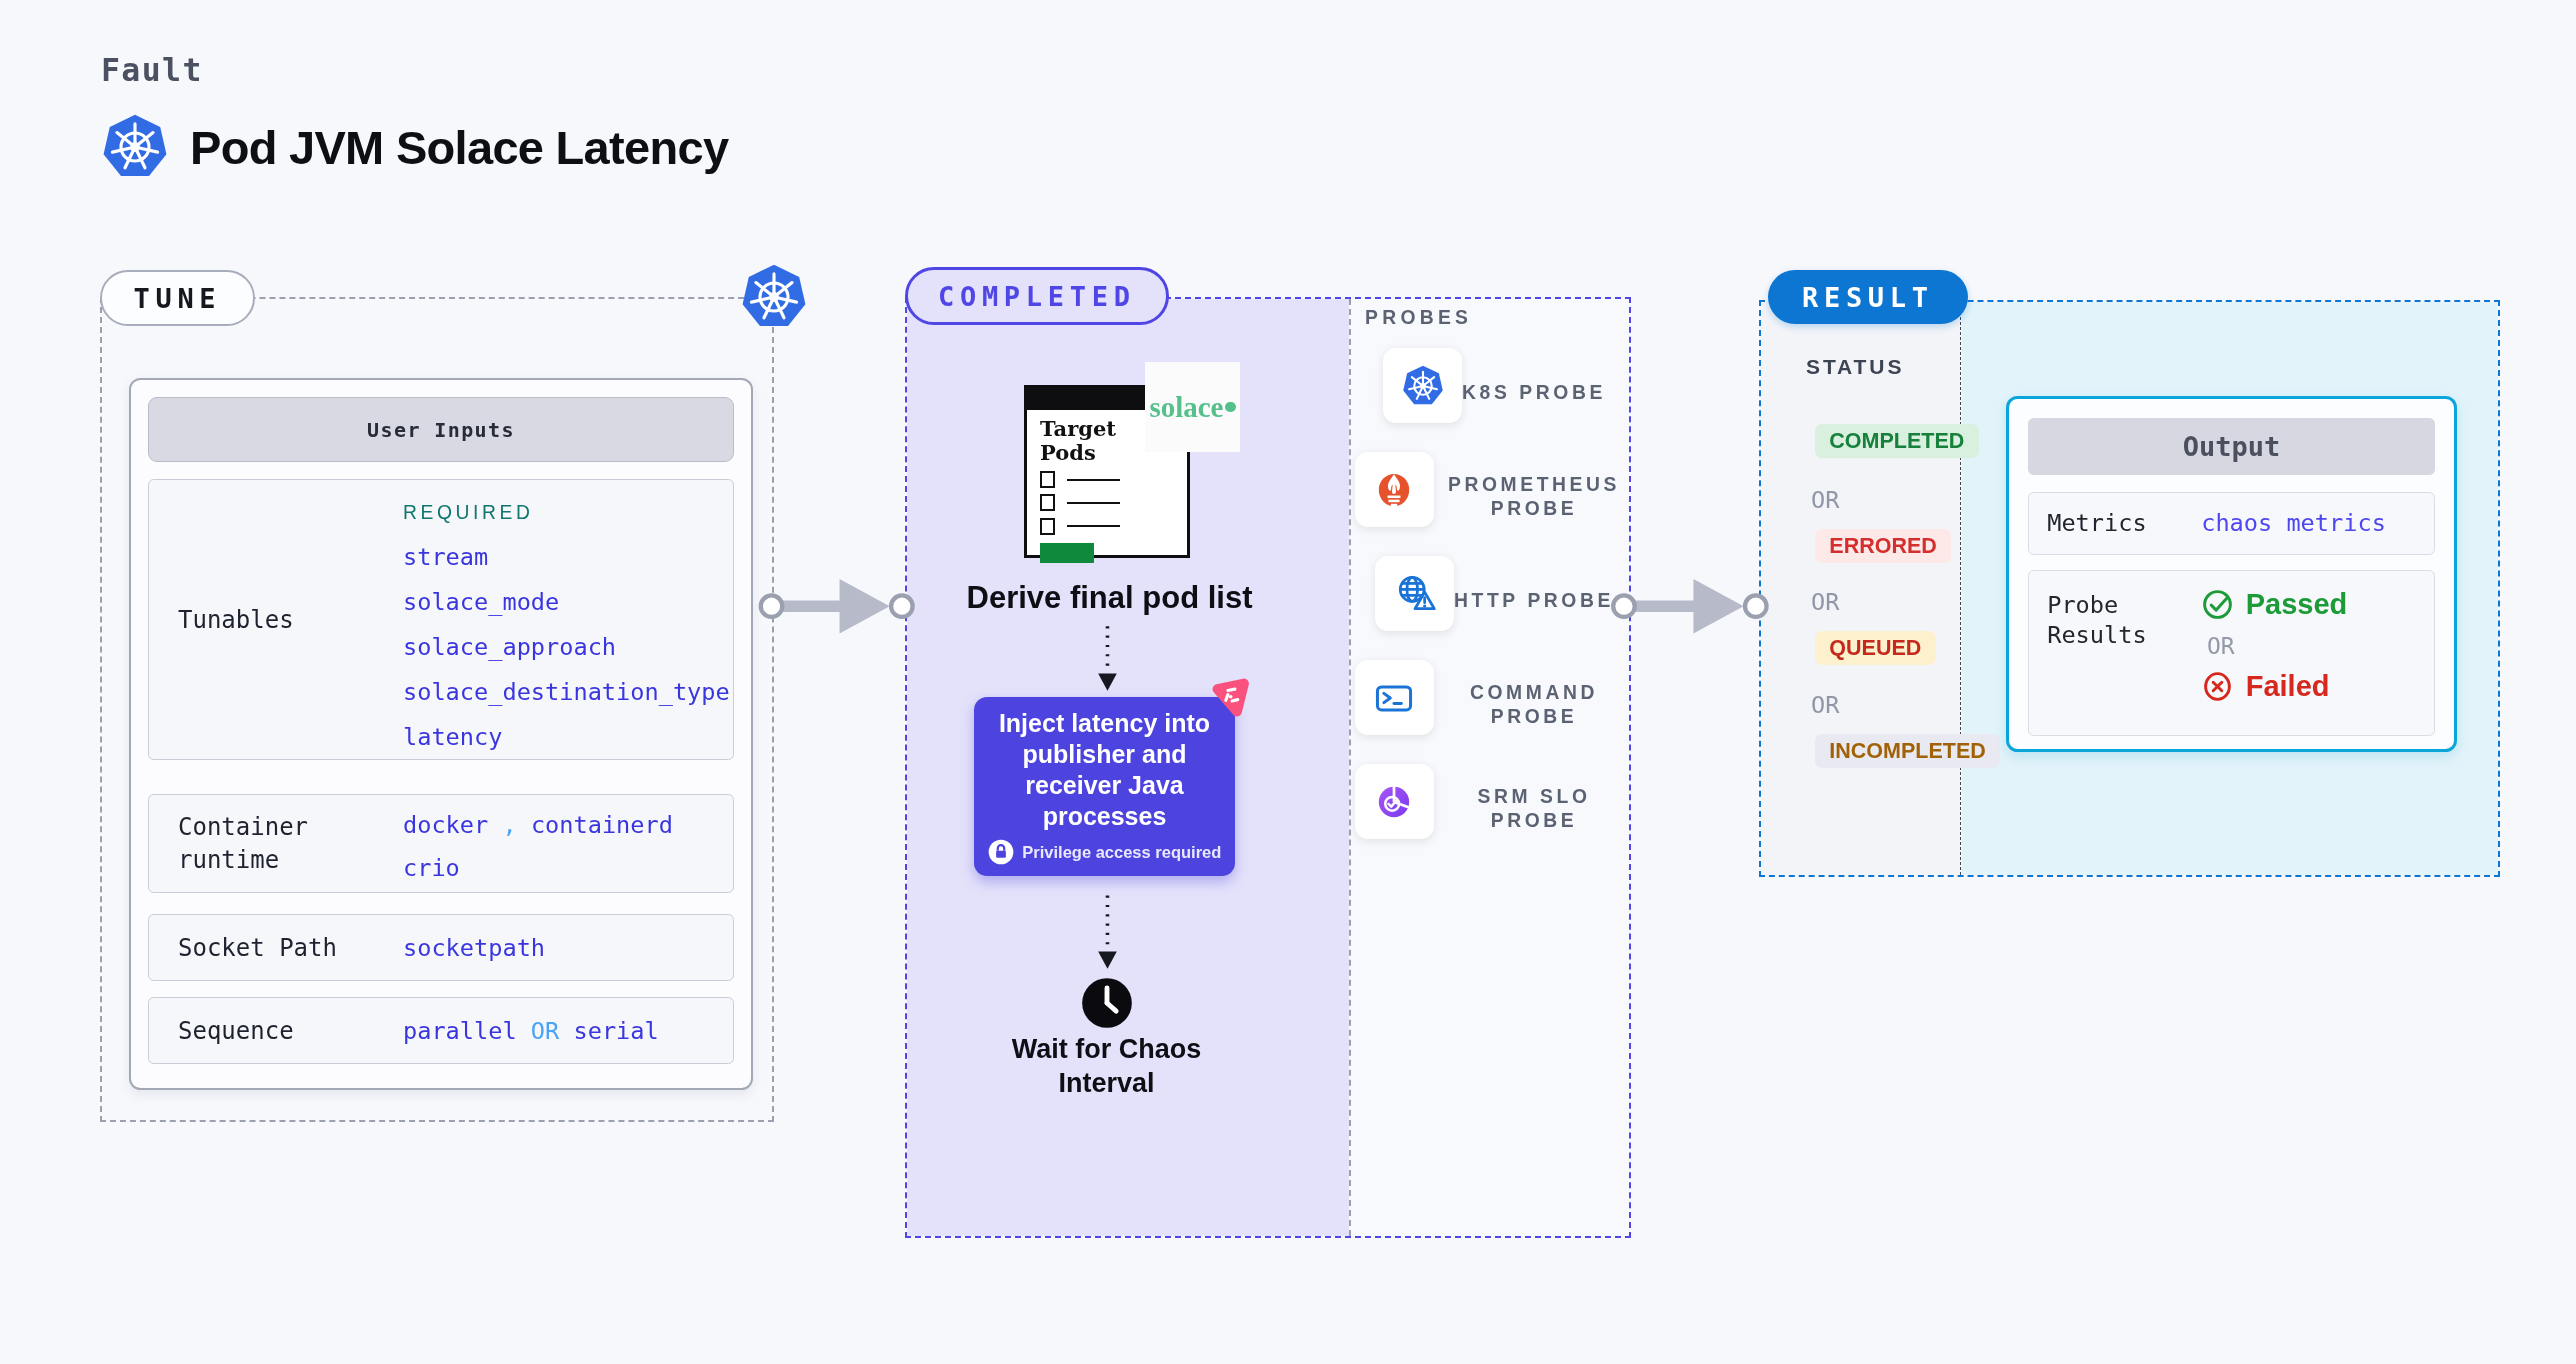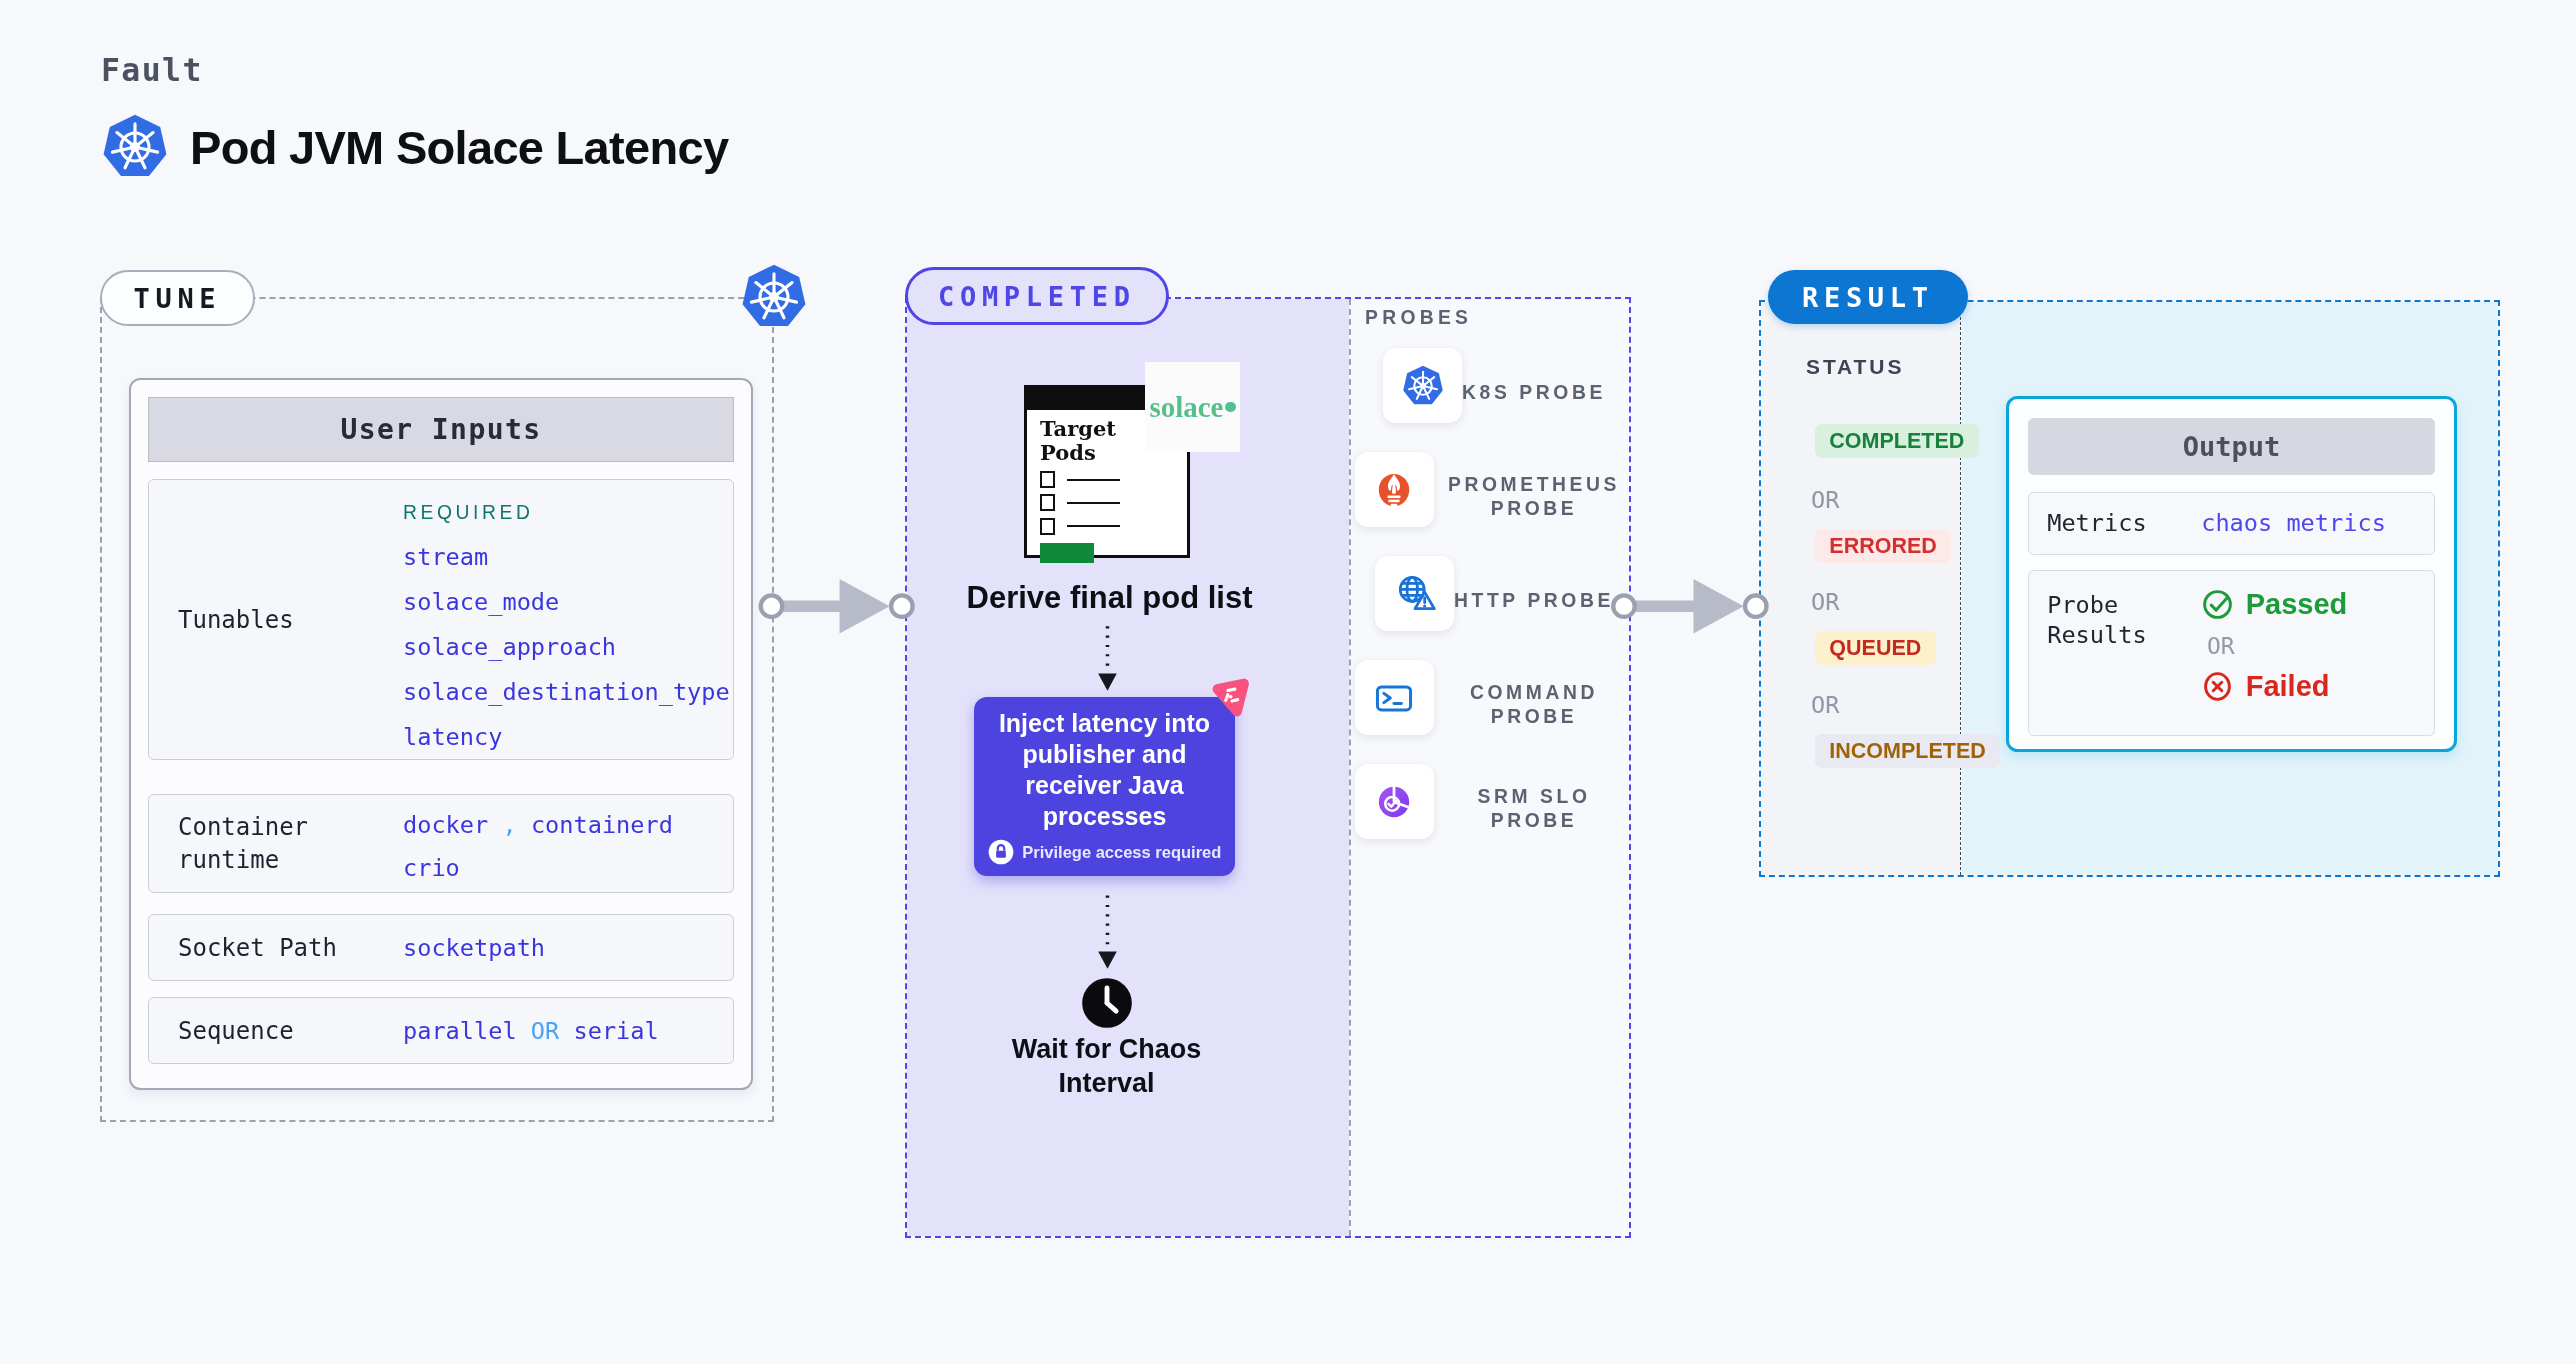--- a/index.html
+++ b/index.html
@@ -37,22 +37,22 @@
   .status-col{position:absolute;left:0;top:0;bottom:0;width:200px;background:#f3f4f8;
               border-right:1.4px dashed #40454f;box-sizing:border-box;}
   .cyan-area{position:absolute;left:201px;top:0;right:0;bottom:0;background:#e3f3fa;}
   .k8s-corner{position:absolute;left:739px;top:262px;width:70px;height:70px;z-index:31;}
 
   
   .user-inputs{position:absolute;left:129px;top:378px;width:624px;height:712px;background:#fcfcfe;
                border:2.1px solid #a3a8b5;border-radius:11.5px;box-sizing:border-box;z-index:5;
                box-shadow:0 4.3px 11.5px rgba(30,35,60,.08);}
   .ui-header{position:absolute;left:17px;right:17px;top:17px;height:63px;background:#d8d9e2;
-             border:0.7px solid #b9bdc8;border-radius:0;display:flex;align-items:center;justify-content:center;
-             font-family:"DejaVu Sans Mono",monospace;font-weight:bold;font-size:28px;color:#272c38;letter-spacing:1.4px;}
+             border:0.7px solid #b9bdc8;border-radius:9px;display:flex;align-items:center;justify-content:center;
+             font-family:"DejaVu Sans Mono",monospace;font-weight:bold;font-size:20px;color:#272c38;letter-spacing:1.4px;}
   .ui-row{position:absolute;left:17px;right:17px;background:#f6f7fa;border:1.4px solid #c9cdd8;
           border-radius:5.7px;box-sizing:border-box;}
   .ui-row-label{position:absolute;left:29px;top:50%;transform:translateY(-50%);
                 font-family:"DejaVu Sans Mono",monospace;font-size:24px;color:#1d222e;line-height:33px;width:201px;}
   .row-tunables{top:99px;height:281px;}
   .row-runtime{top:414px;height:99px;}
   .row-socket{top:534px;height:67px;}
   .row-sequence{top:617px;height:67px;}
   .vals{position:absolute;left:254px;top:21.5px;}
   .required{font-family:"Liberation Sans",sans-serif;font-size:19.3px;font-weight:normal;color:#0f766e;

